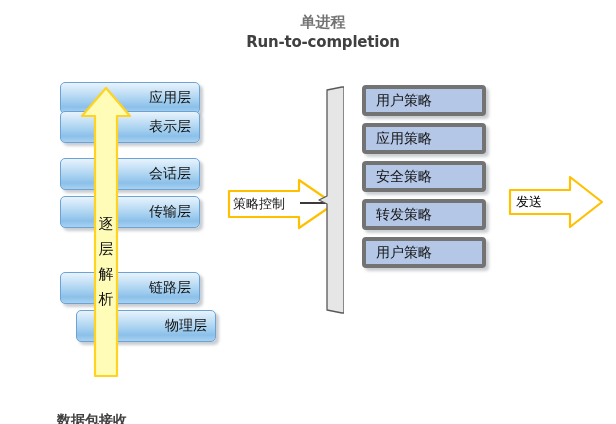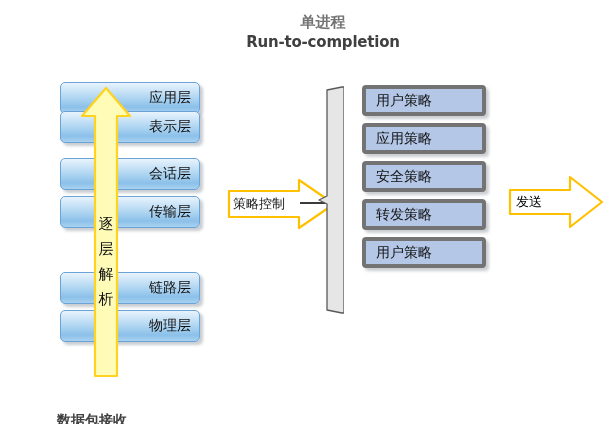--- a/index.html
+++ b/index.html
@@ -127,21 +127,21 @@
     </div>
     <div class="osi-box" style="top:76px;">
       <span class="osi-label">会话层</span>
     </div>
     <div class="osi-box" style="top:114px;">
       <span class="osi-label">传输层</span>
     </div>
     <div class="osi-box" style="top:190px;">
       <span class="osi-label">链路层</span>
     </div>
-    <div class="osi-box" style="top:228px;">
+    <div class="osi-box" style="top:228px;margin-left:16px;">
       <span class="osi-label">物理层</span>
     </div>
   </div>
 
   <div class="up-arrow">
     <svg width="52" height="292" viewBox="0 0 52 292" xmlns="http://www.w3.org/2000/svg">
       <polygon points="26,2 50,30 37,30 37,290 15,290 15,30 2,30" fill="#fffcb8" stroke="#ffd320" stroke-width="2.2" stroke-linejoin="round"></polygon>
     </svg>
     <div class="up-arrow-text">逐层解析</div>
   </div>

